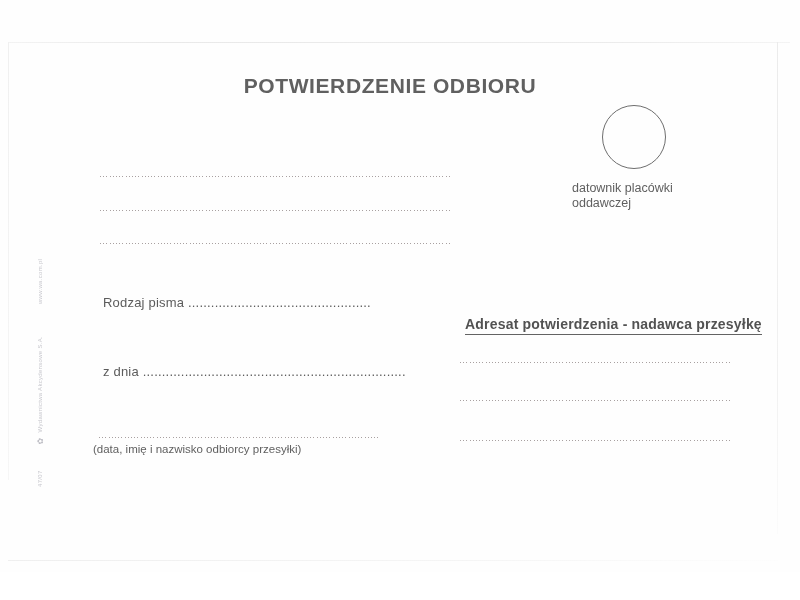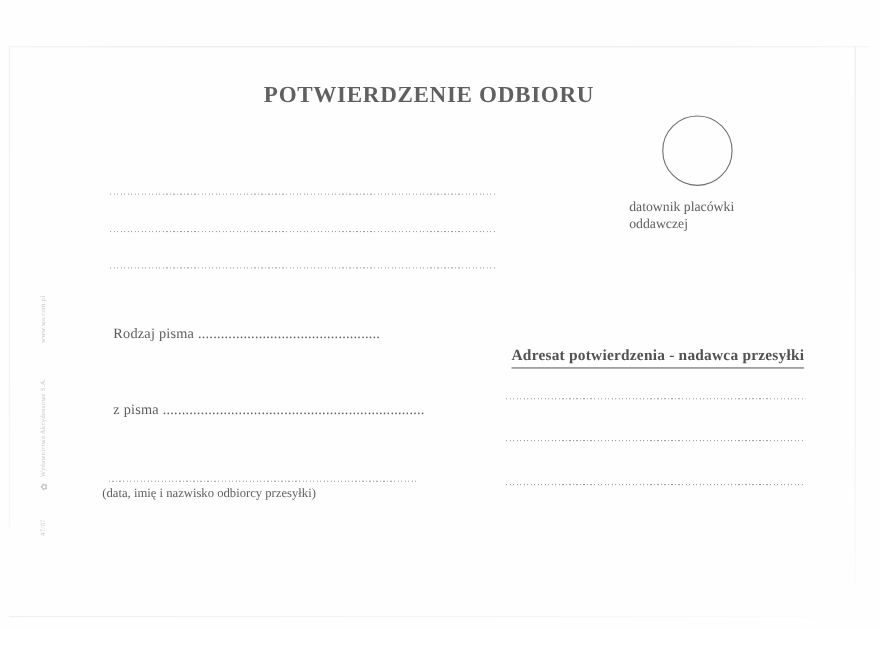--- a/index.html
+++ b/index.html
@@ -1,18 +1,18 @@
 <!DOCTYPE html>
 <html><head>
 <meta charset="utf-8">
 <style>
   html,body{margin:0;padding:0;background:#ffffff;}
   .scan{
     position:relative;width:800px;height:572px;background:#fefefe;overflow:hidden;
-    font-family:Liberation Serif, serif;color:#5a5a5a;
+    font-family:Liberation Sans, sans-serif;color:#5a5a5a;
   }
   
   .edge{position:absolute;background:#ededed;}
   .edge.top{left:8px;top:42px;width:782px;height:1px;background:linear-gradient(90deg,#f3f3f3,#e9e9e9 20%,#ececec 80%,#f4f4f4);}
   .edge.left{left:8px;top:42px;width:1px;height:438px;background:linear-gradient(#f0f0f0,#f6f6f6);}
   .edge.right{left:777px;top:42px;width:1px;height:492px;background:linear-gradient(#ebebeb,#f1f1f1 70%,#fbfbfb);}
   .edge.bottom{left:8px;top:560px;width:770px;height:1px;background:linear-gradient(90deg,#efefef,#f5f5f5 60%,#fdfdfd);}
 
   .title{
     position:absolute;left:0;top:74px;width:780px;text-align:center;
@@ -81,26 +81,26 @@
   <div class="title">POTWIERDZENIE ODBIORU</div>
 
   <div class="dotline al1"></div>
   <div class="dotline al2"></div>
   <div class="dotline al3"></div>
 
   <div class="stamp-circle"></div>
   <div class="stamp-caption">datownik placówki oddawczej</div>
 
   <div class="field f1">Rodzaj pisma ................................................</div>
-  <div class="field f3">z pisma .....................................................................</div>
+  <div class="field f3">z dnia .....................................................................</div>
 
   <div class="dotline sigline"></div>
   <div class="sig-caption">(data, imię i nazwisko odbiorcy przesyłki)</div>
 
-  <div class="section-heading h-sender">Adresat potwierdzenia - nadawca przesyłki</div>
+  <div class="section-heading h-sender">Adresat potwierdzenia - nadawca przesyłkę</div>
   <div class="dotline sl1"></div>
   <div class="dotline sl2"></div>
   <div class="dotline sl3"></div>
 
   <div class="printer-strip">
     <span class="code">47/07</span>
     <span class="logo">✿</span>
     <span class="publisher">Wydawnictwa Akcydensowe S.A.</span>
     <span class="url">www.wa.com.pl</span>
   </div>

